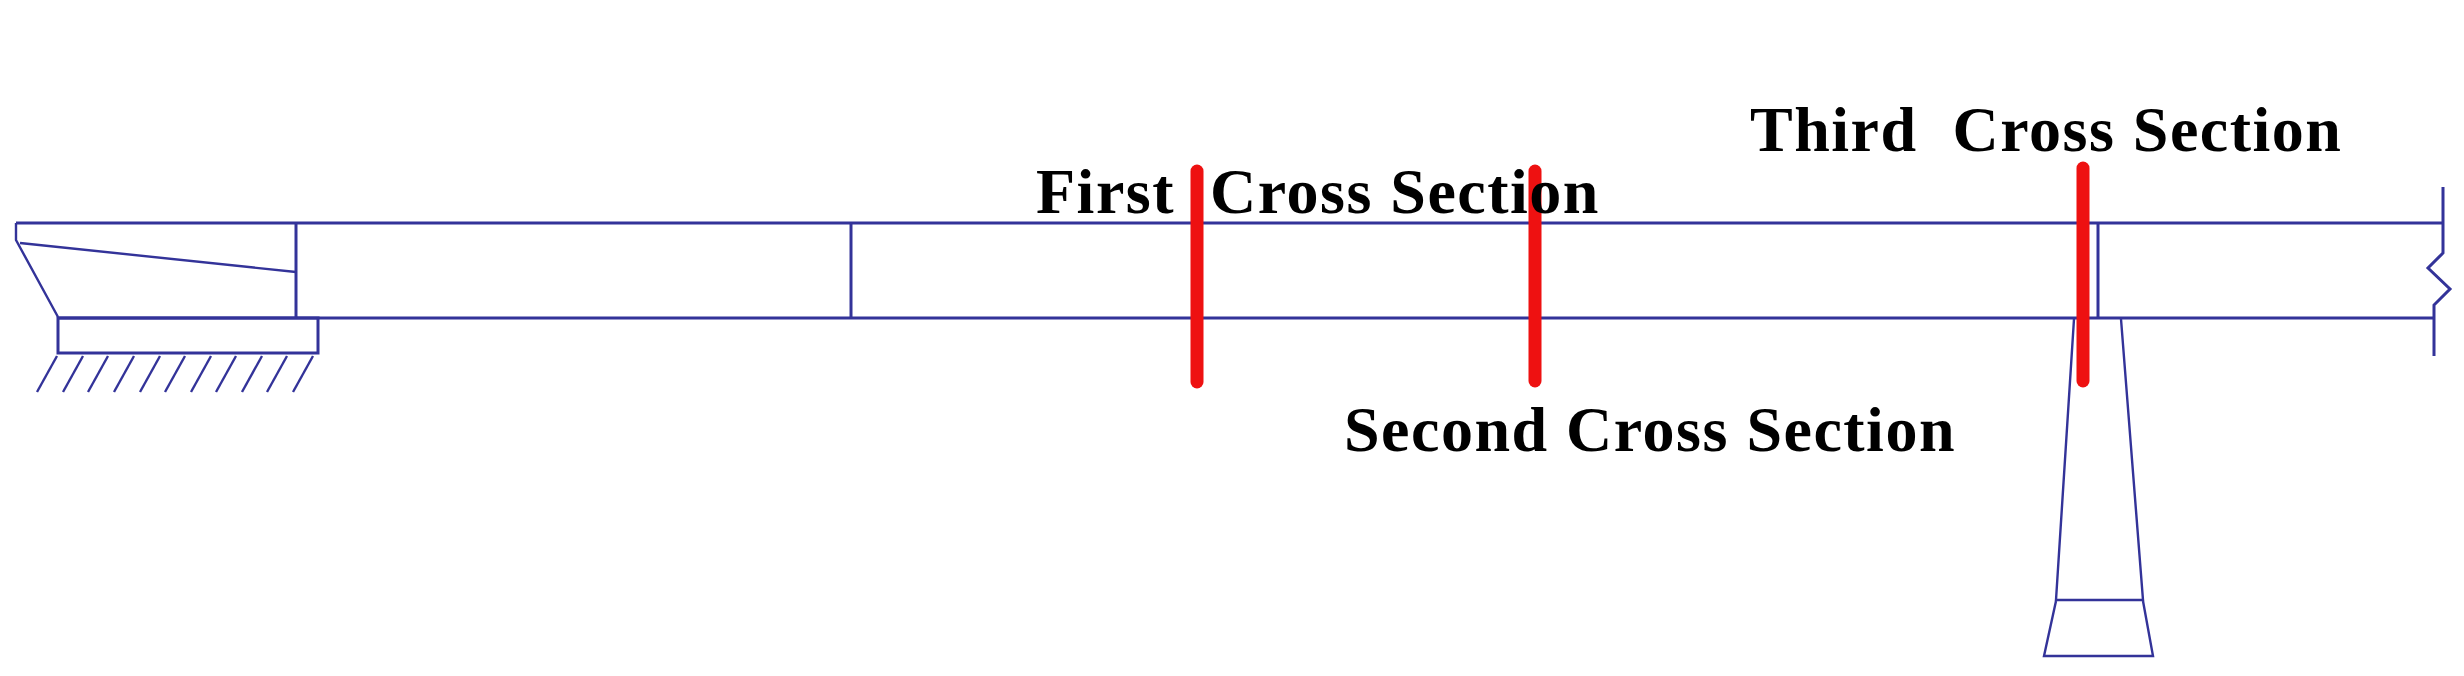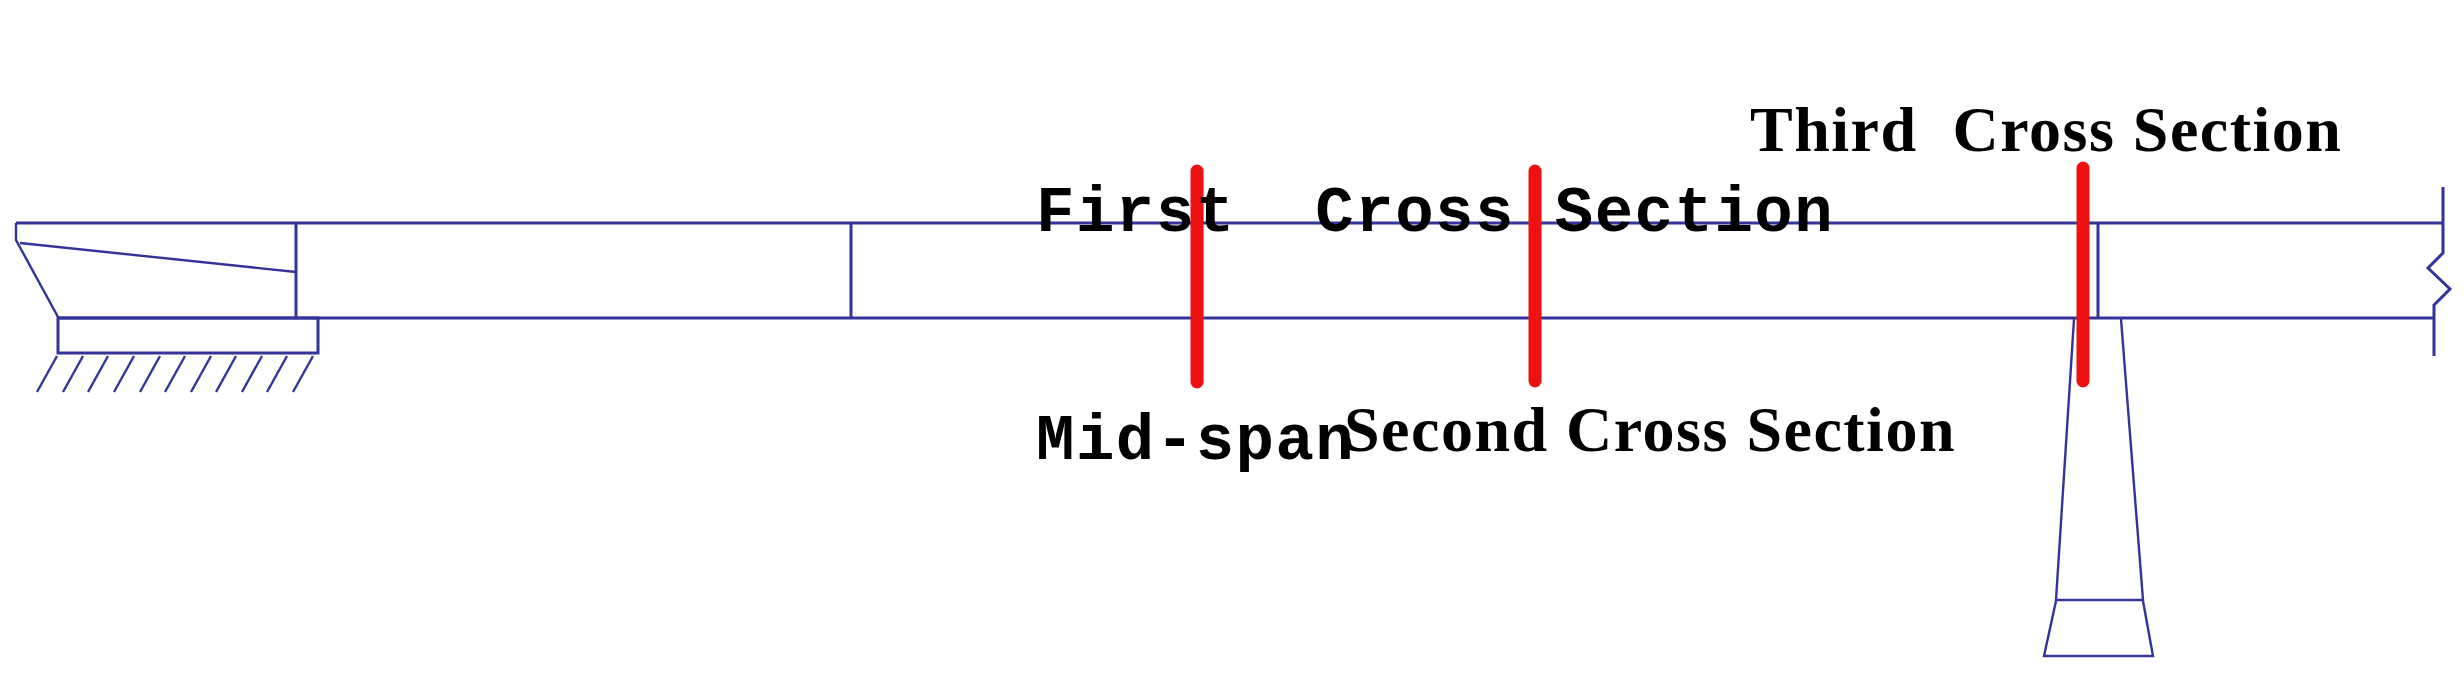--- a/index.html
+++ b/index.html
@@ -87,22 +87,21 @@
       <polyline class="blue-thin" points="2056,601 2044,656 2153,656 2143,601"></polyline>
     </g>
 
     <g>
       <line class="red-marker" x1="1197" y1="171" x2="1197" y2="382"></line>
       <line class="red-marker" x1="1535" y1="171" x2="1535" y2="381"></line>
       <line class="red-marker" x1="2083" y1="168" x2="2083" y2="381"></line>
     </g>
   </svg>
 
-  <div class="label" style="left:1036px; top:24px;font-family:Liberation Mono, monospace;">
+  <div class="label" style="left:1036px; top:2px;">
     <div>First  Cross Section</div>
-    <div>Mid-span</div>
   </div>
 
   <div class="label" style="left:1750px; top:92px;text-align:right;">Third  Cross Section</div>
 
   <div class="label" style="left:1344px; top:392px;">Second Cross Section</div>
 
 </div>
 
 </body></html>

